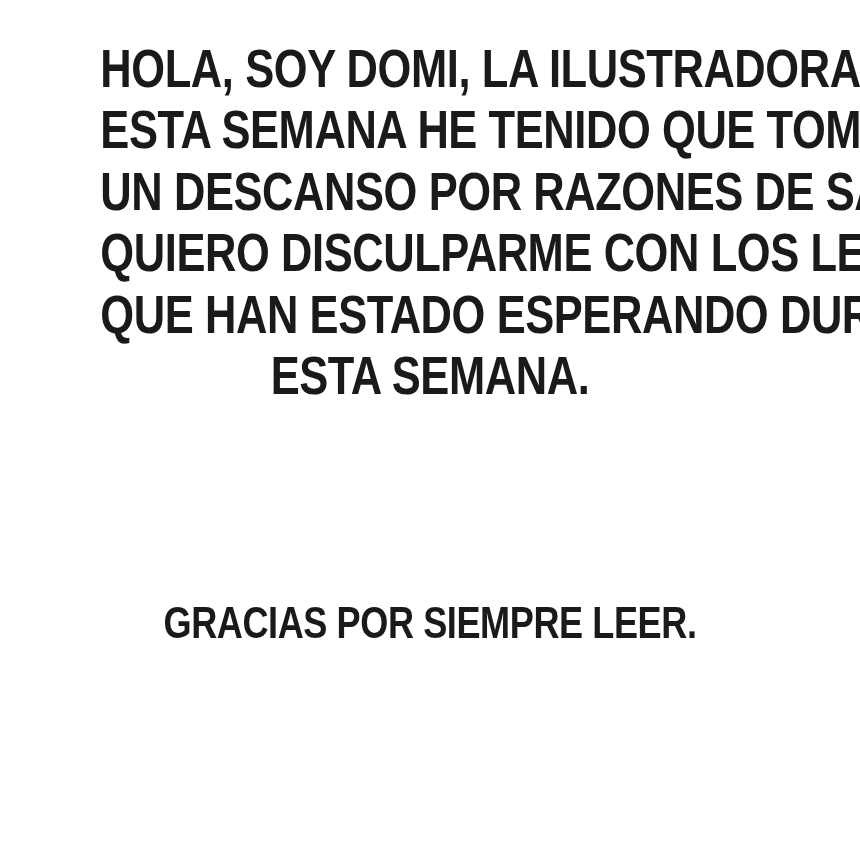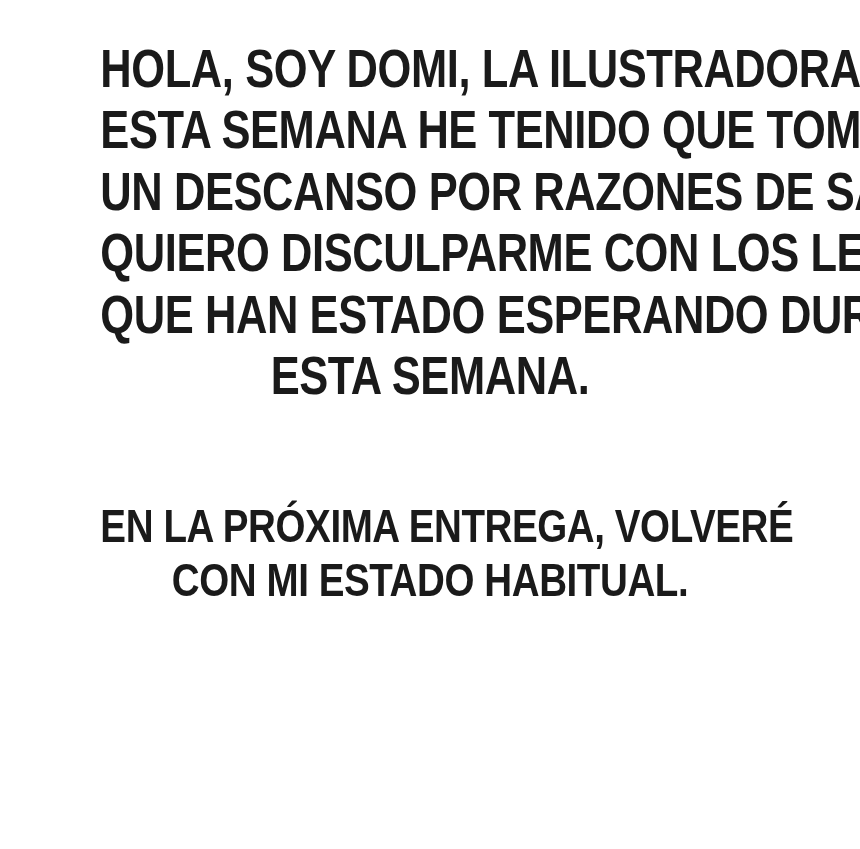--- a/index.html
+++ b/index.html
@@ -65,21 +65,20 @@
     <span class="line">HOLA, SOY DOMI, LA ILUSTRADORA.</span>
     <span class="line">ESTA SEMANA HE TENIDO QUE TOMARME</span>
     <span class="line">UN DESCANSO POR RAZONES DE SALUD.</span>
     <span class="line">QUIERO DISCULPARME CON LOS LECTORES</span>
     <span class="line">QUE HAN ESTADO ESPERANDO DURANTE</span>
     <span class="line">ESTA SEMANA.</span>
   </div>
 
   <div class="gap-1"></div>
 
-  <div class="block block-2">
-    <span class="line">EN LA PRÓXIMA ENTREGA, VOLVERÉ</span>
-    <span class="line">CON MI ESTADO HABITUAL.</span>
-  </div>
 
   <div class="gap-2"></div>
 
+  <div class="block block-3">
+    <span class="line">GRACIAS POR SIEMPRE LEER.</span>
+  </div>
 
 </div>
 
 </body></html>

